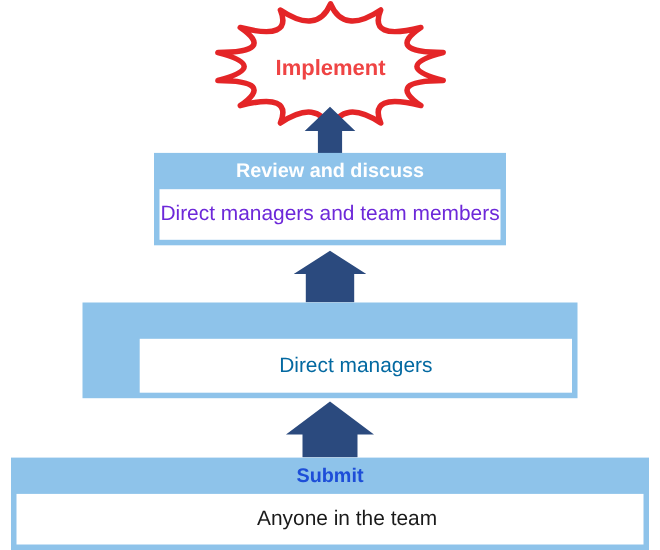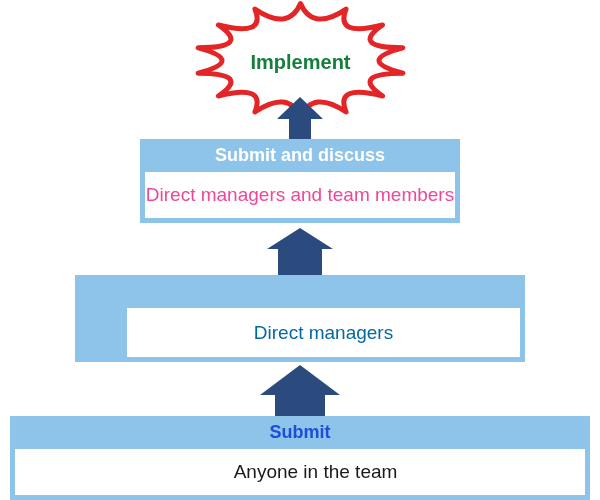--- a/index.html
+++ b/index.html
@@ -9,21 +9,21 @@
     background:#ffffff;
     font-family:"Liberation Sans", sans-serif;
     overflow:hidden;
   }
   
   .burst-wrap{position:absolute;left:188px;top:0;width:225px;height:124px;}
   .burst-wrap svg{position:absolute;left:0;top:0;overflow:visible;}
   .burst-label{
     position:absolute;left:0;top:0;width:225px;height:124px;
     display:flex;align-items:center;justify-content:center;
-    font-size:20px;font-weight:bold;color:#15803d;
+    font-size:20px;font-weight:bold;color:#ef4444;
   }
   
   .arrow{position:absolute;}
   .arrow polygon{fill:#2B4A7E;}
   .arrow1{left:276px;top:96px;}
   .arrow2{left:266px;top:227px;}
   .arrow3{left:259px;top:364px;}
   
   .stage{position:absolute;background:#8EC3EA;}
   .stage-review{left:140px;top:139px;width:320px;height:84px;}
@@ -51,22 +51,22 @@
       <path d="M112.5 3.5 Q124.6 31.6 158.1 9.1 Q146.5 37.3 194.6 25.0 Q161.7 47.6 214.9 47.8 Q167.1 60.5 214.9 73.2 Q161.7 73.4 194.6 96.0 Q146.5 83.7 158.1 111.9 Q124.6 89.4 112.5 117.5 Q100.4 89.4 66.9 111.9 Q78.5 83.7 30.4 96.0 Q63.3 73.4 10.1 73.2 Q57.9 60.5 10.1 47.8 Q63.3 47.6 30.4 25.0 Q78.5 37.3 66.9 9.1 Q100.4 31.6 112.5 3.5 Z" fill="#FFFFFF" stroke="#E42527" stroke-width="5" stroke-linejoin="round" stroke-linecap="round"></path>
     </svg>
     <div class="burst-label">Implement</div>
   </div>
 
   <svg class="arrow arrow1" width="48" height="45" viewBox="0 0 48 45">
     <polygon points="24,1 47,23 35,23 35,45 13,45 13,23 1,23" fill="#2B4A7E"></polygon>
   </svg>
 
   <div class="stage stage-review" style="background: rgb(142, 195, 234);">
-    <div class="stage-header" style="color: rgb(255, 255, 255);">Submit and discuss</div>
-    <div class="stage-body" style="color: #ec4899;">Direct managers and team members</div>
+    <div class="stage-header" style="color: rgb(255, 255, 255);">Review and discuss</div>
+    <div class="stage-body" style="color: #6d28d9;">Direct managers and team members</div>
   </div>
 
   <svg class="arrow arrow2" width="68" height="48" viewBox="0 0 68 48">
     <polygon points="34,1 67,22 56,22 56,48 12,48 12,22 1,22" fill="#2B4A7E"></polygon>
   </svg>
 
   <div class="stage stage-read" style="background: rgb(142, 195, 234);">
     <div class="stage-body" style="color: #0369a1; margin-left: 47px;">Direct managers</div>
   </div>
 

